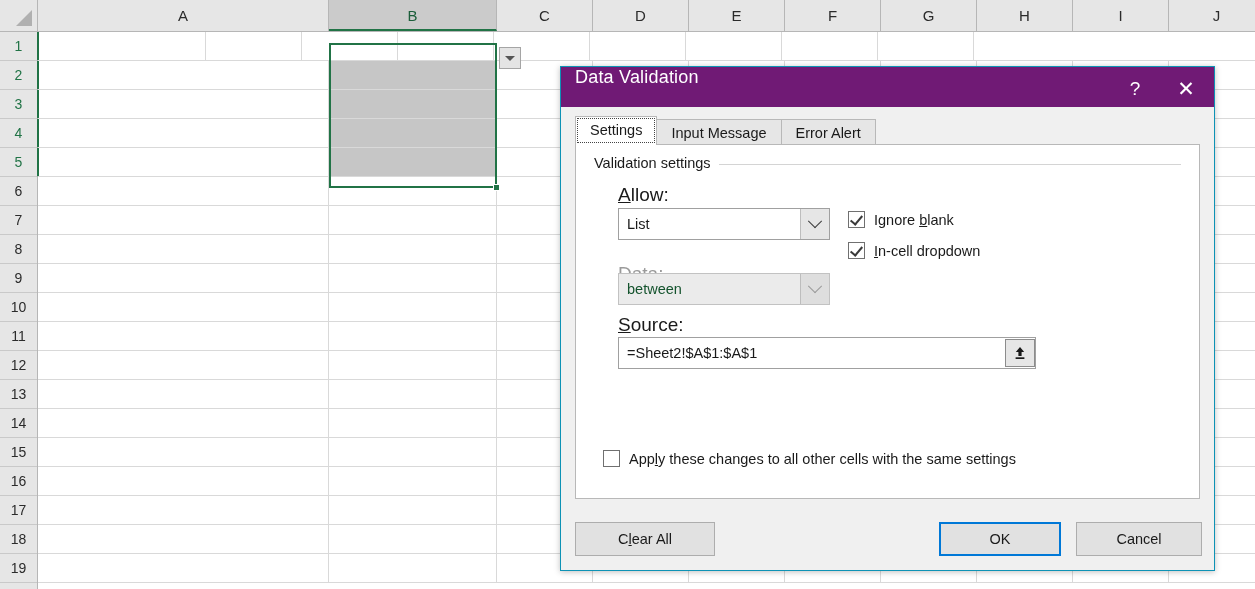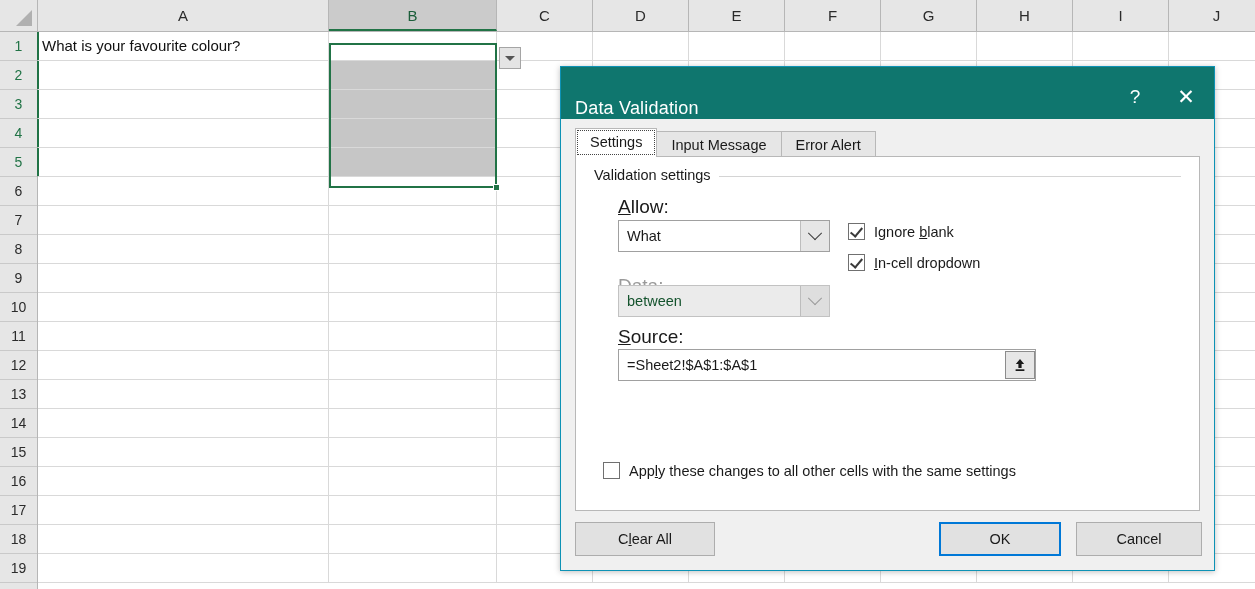--- a/index.html
+++ b/index.html
@@ -152,24 +152,24 @@
     left: 560px; top: 66px;
     width: 655px; height: 505px;
     background: #f0f0f0;
     border: 1px solid #0d92b5;
     box-sizing: border-box;
     box-shadow: 0 1px 6px rgba(0,0,0,0.25);
     font-size: 14px;
     color: #1a1a1a;
   }
   .dlg-title {
-    height: 52px;
-    background: #0f766e;
-    display: flex;
-    align-items: flex-end;
+    height: 40px;
+    background: #701a75;
+    display: flex;
+    align-items: flex-start;
     box-sizing: border-box;
   }
   .dlg-title-text {
     color: #ffffff;
     font-size: 18px;
     padding-left: 14px;
     flex: 1;
     letter-spacing: .2px;
   }
   .dlg-btn {
@@ -396,21 +396,20 @@
         <div class="row-h">13</div>
         <div class="row-h">14</div>
         <div class="row-h">15</div>
         <div class="row-h">16</div>
         <div class="row-h">17</div>
         <div class="row-h">18</div>
         <div class="row-h">19</div>
       </div>
     <div class="grid" id="grid">
         <div class="grid-row">
-          <div class="cell" style="width: 291px;">What is your favourite colour?</div>
           <div class="cell" style="width: 168px;"></div>
           <div class="cell" style="width: 96px;"></div>
           <div class="cell" style="width: 96px;"></div>
           <div class="cell" style="width: 96px;"></div>
           <div class="cell" style="width: 96px;"></div>
           <div class="cell" style="width: 96px;"></div>
           <div class="cell" style="width: 96px;"></div>
           <div class="cell" style="width: 96px;"></div>
           <div class="cell" style="width: 96px;"></div>
         </div>
@@ -656,21 +655,21 @@
 
     <div class="tab-panel">
 
       <div class="group-label">Validation settings</div>
       <div class="group-line"></div>
 
       <div class="fld-label" style="left:42px; top:39px;">
         <span class="u">A</span><span>llow:</span>
       </div>
       <div class="combo" style="left:42px; top:63px; width:212px;">
-        <span class="val">What</span>
+        <span class="val">List</span>
         <span class="arrow-btn">
             <span class="chev"></span>
           </span>
       </div>
 
       <div class="fld-label dim" style="left:42px; top:118px;">
         <span>Data:</span>
       </div>
       <div class="combo disabled" style="left:42px; top:128px; width:212px;">
         <span class="val">between</span>

